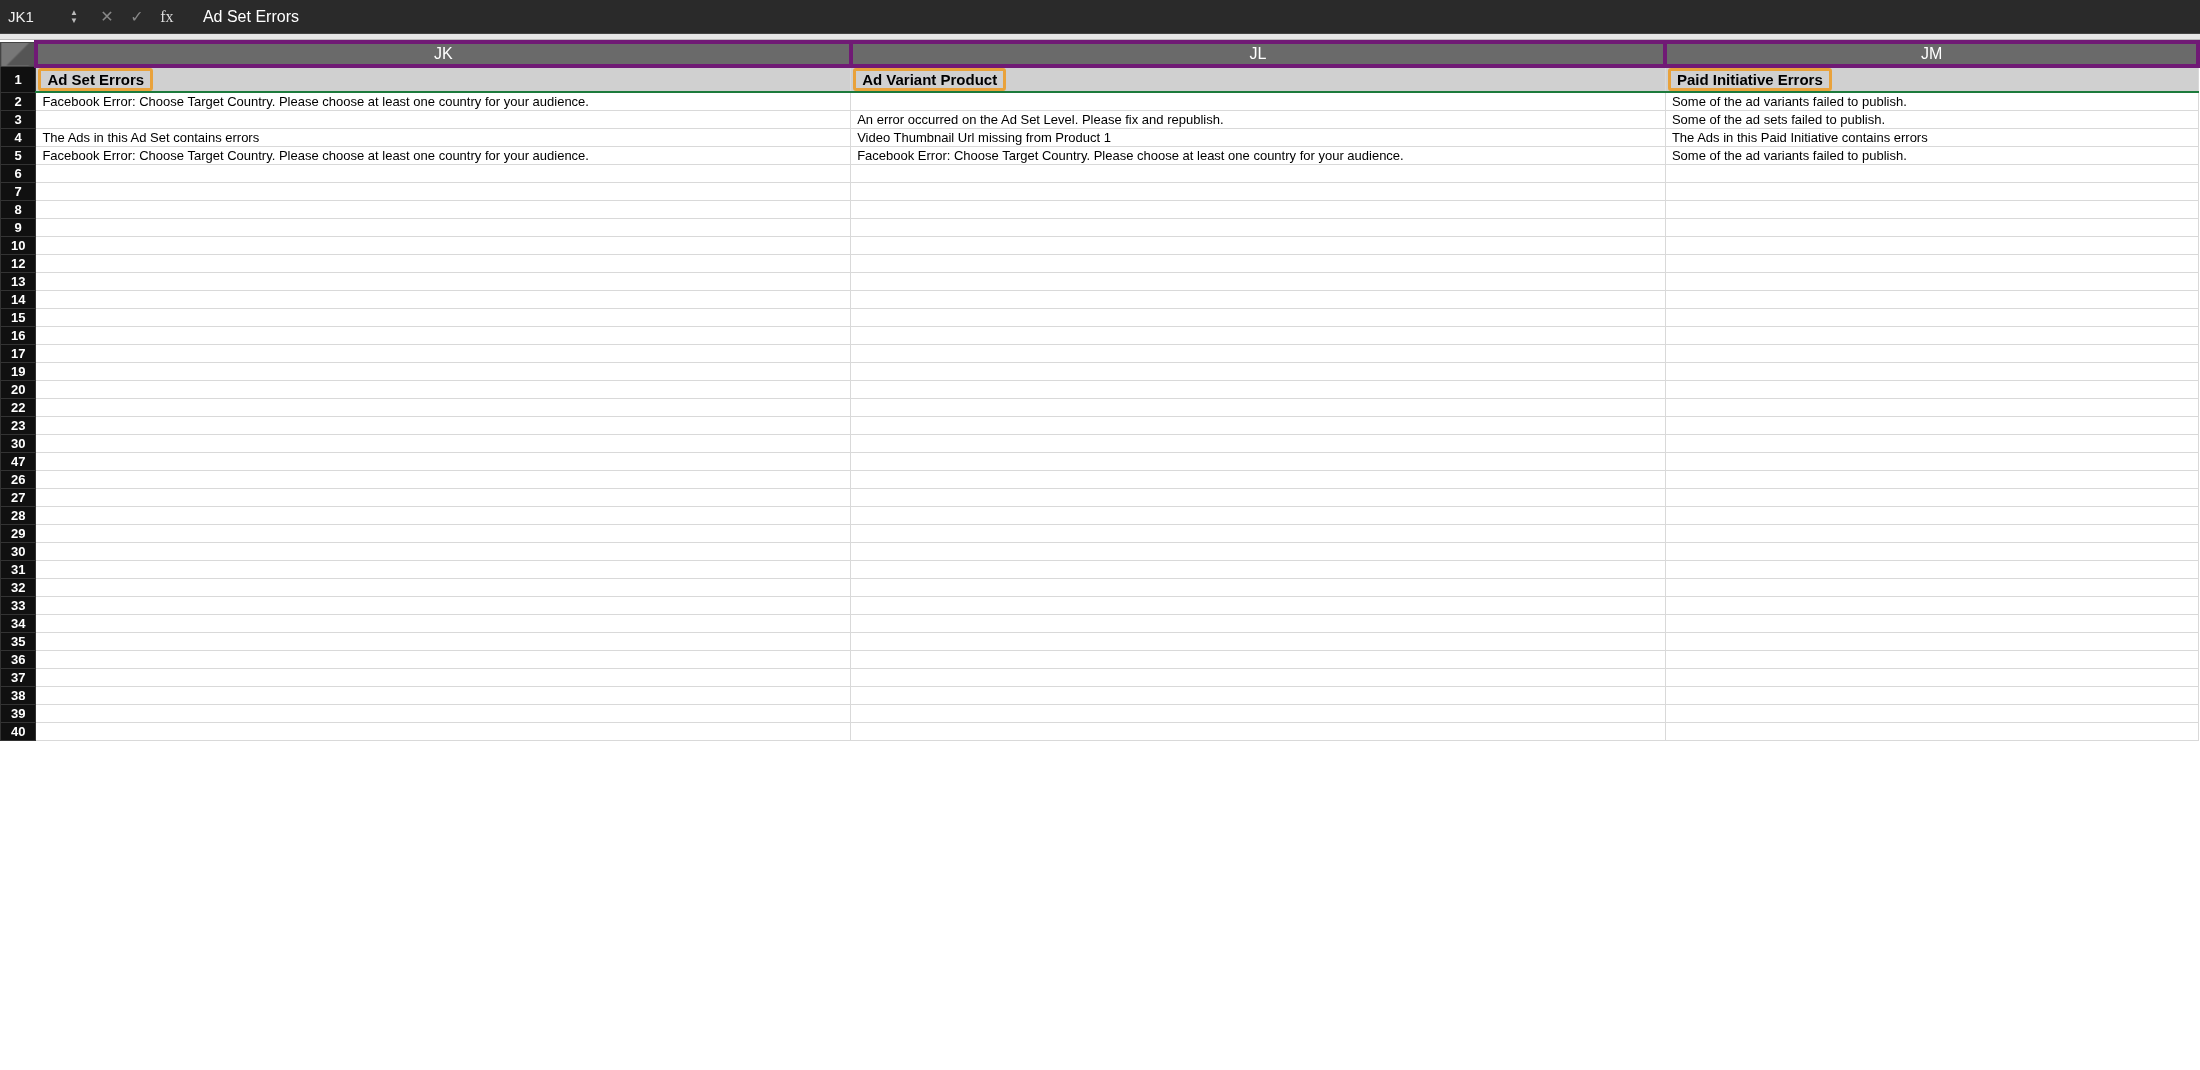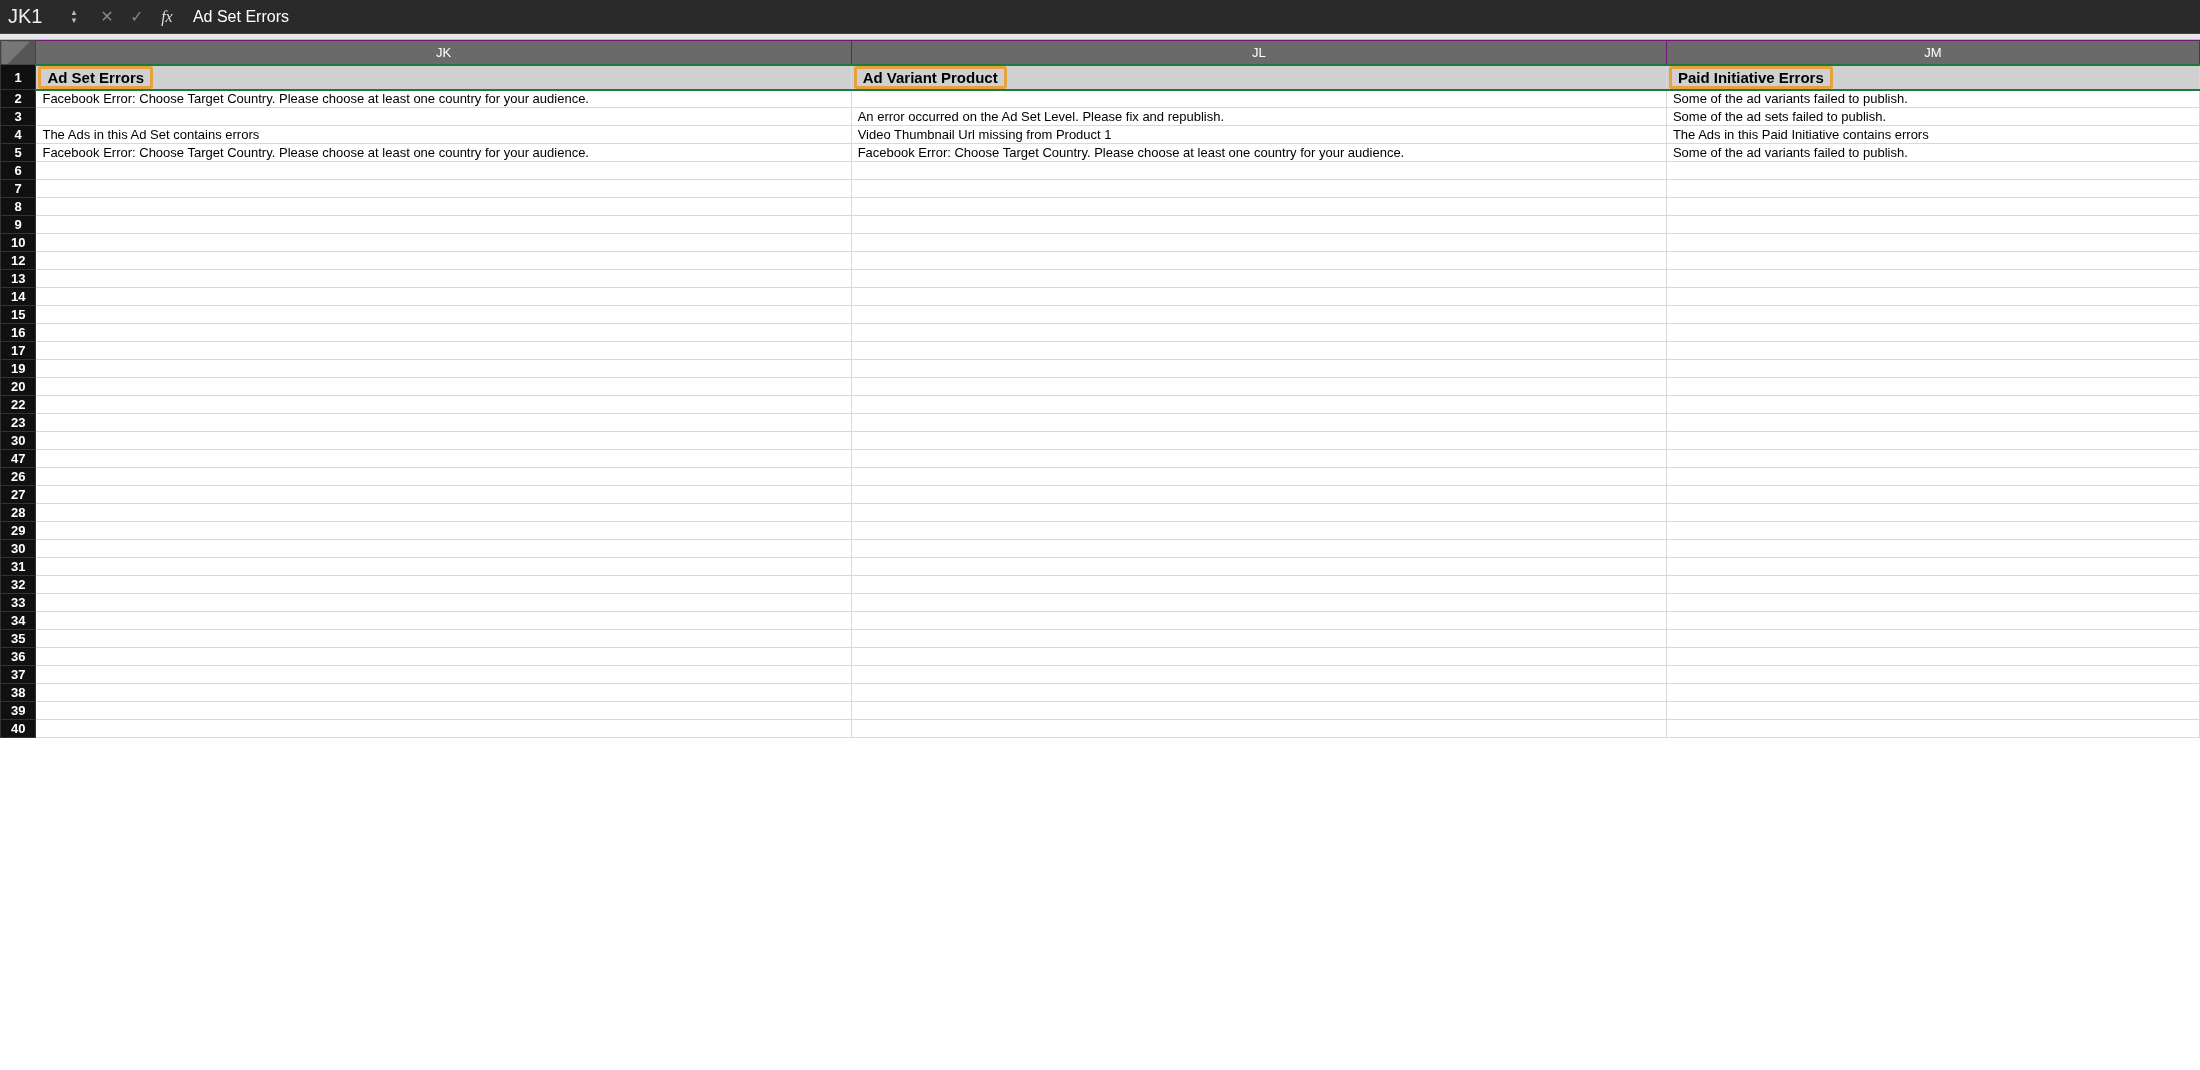--- a/index.html
+++ b/index.html
@@ -14,37 +14,37 @@
     --highlight:#e9a23b;
     --text:#000;
     --white:#fff;
   }
   *{box-sizing:border-box;}
   html,body{margin:0;padding:0;height:100%;font-family:Arial,Helvetica,sans-serif;font-size:14px;color:var(--text);background:#fff;}
   body{width:2200px;height:1070px;overflow:hidden;display:flex;flex-direction:column;}
 
   
   .formula-bar{background:var(--dark);height:34px;display:flex;align-items:center;color:#ccc;border-bottom:1px solid #444;}
-  .name-box{width:70px;padding:0 8px;color:#eee;font-size:20px;}
+  .name-box{width:70px;padding:0 8px;color:#eee;font-size:15px;}
   .stepper{display:flex;flex-direction:column;margin-right:14px;}
   .stepper span{font-size:8px;line-height:8px;color:#bbb;cursor:pointer;}
   .fb-btn{width:22px;text-align:center;color:#888;font-size:16px;margin:0 4px;}
-  .fb-btn.fx{font-style:italic;font-family:"Times New Roman",serif;color:#ddd;margin-right:9px;}
+  .fb-btn.fx{font-family:"Times New Roman",serif;color:#ddd;margin-right:19px;}
   .fb-input{flex:1;color:#fff;font-size:16px;padding-left:6px;}
 
   
   .strip{height:6px;background:#e7e7e7;border-bottom:1px solid #bcbcbc;}
 
   
   .grid-wrap{flex:1;overflow:hidden;position:relative;}
   table{border-collapse:collapse;table-layout:fixed;}
 
   
   th.corner{width:40px;height:24px;background:linear-gradient(135deg,#777 48%,#555 52%);border:1px solid #444;}
-  th.col-head{background:var(--col-head);color:#fff;font-weight:500;font-size:13px;height:24px;border:1px solid #701a75;}
+  th.col-head{background:var(--col-head);color:#fff;font-weight:500;font-size:16px;height:24px;border:4px solid #701a75;}
 
   
   th.row-head{background:var(--row-head);color:#fff;font-weight:bold;font-size:13px;width:40px;height:18px;text-align:center;border:1px solid #333;}
 
   
   td{border:1px solid var(--grid-border);height:18px;font-size:13px;padding:0 6px;white-space:nowrap;overflow:visible;background:#fff;}
   tr.hdr td{background:var(--header-row-bg);font-weight:bold;font-size:15px;border-top:2px solid var(--green);border-bottom:2px solid var(--green);}
   tr.hdr td .hlbox{display:inline-block;border:3px solid var(--highlight);border-radius:3px;padding:0 6px;margin-left:-4px;}
 
   

